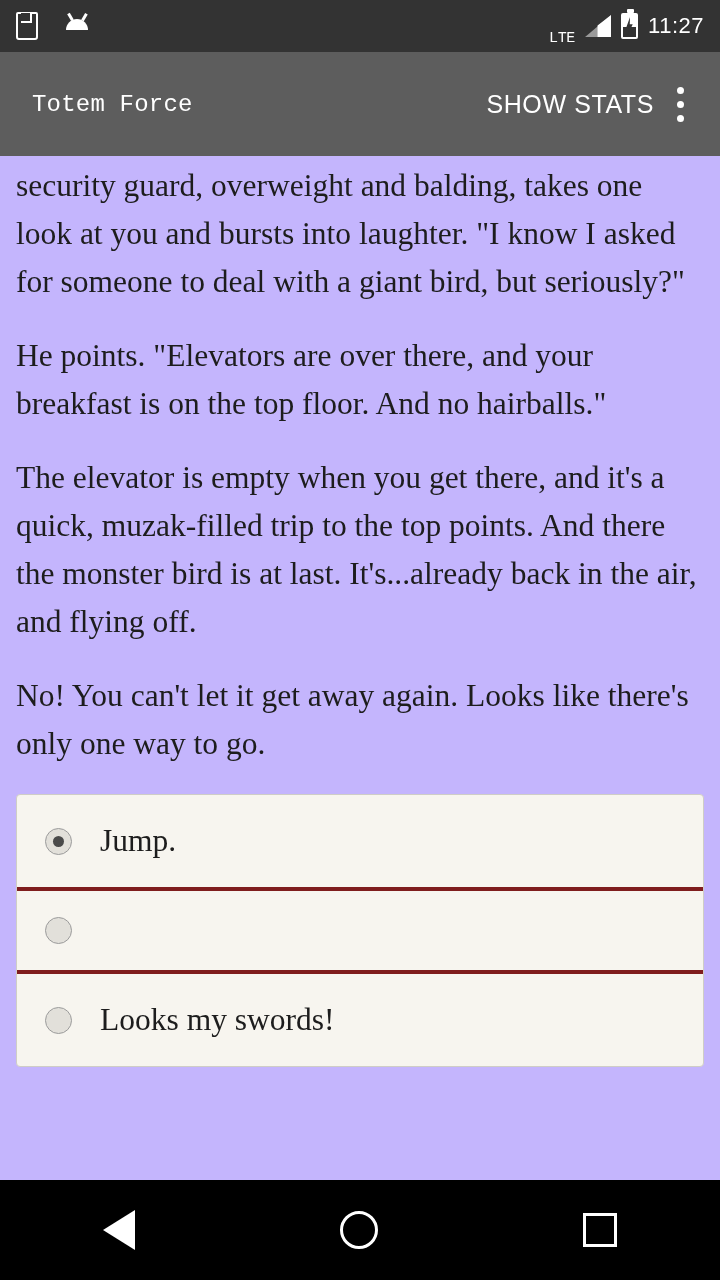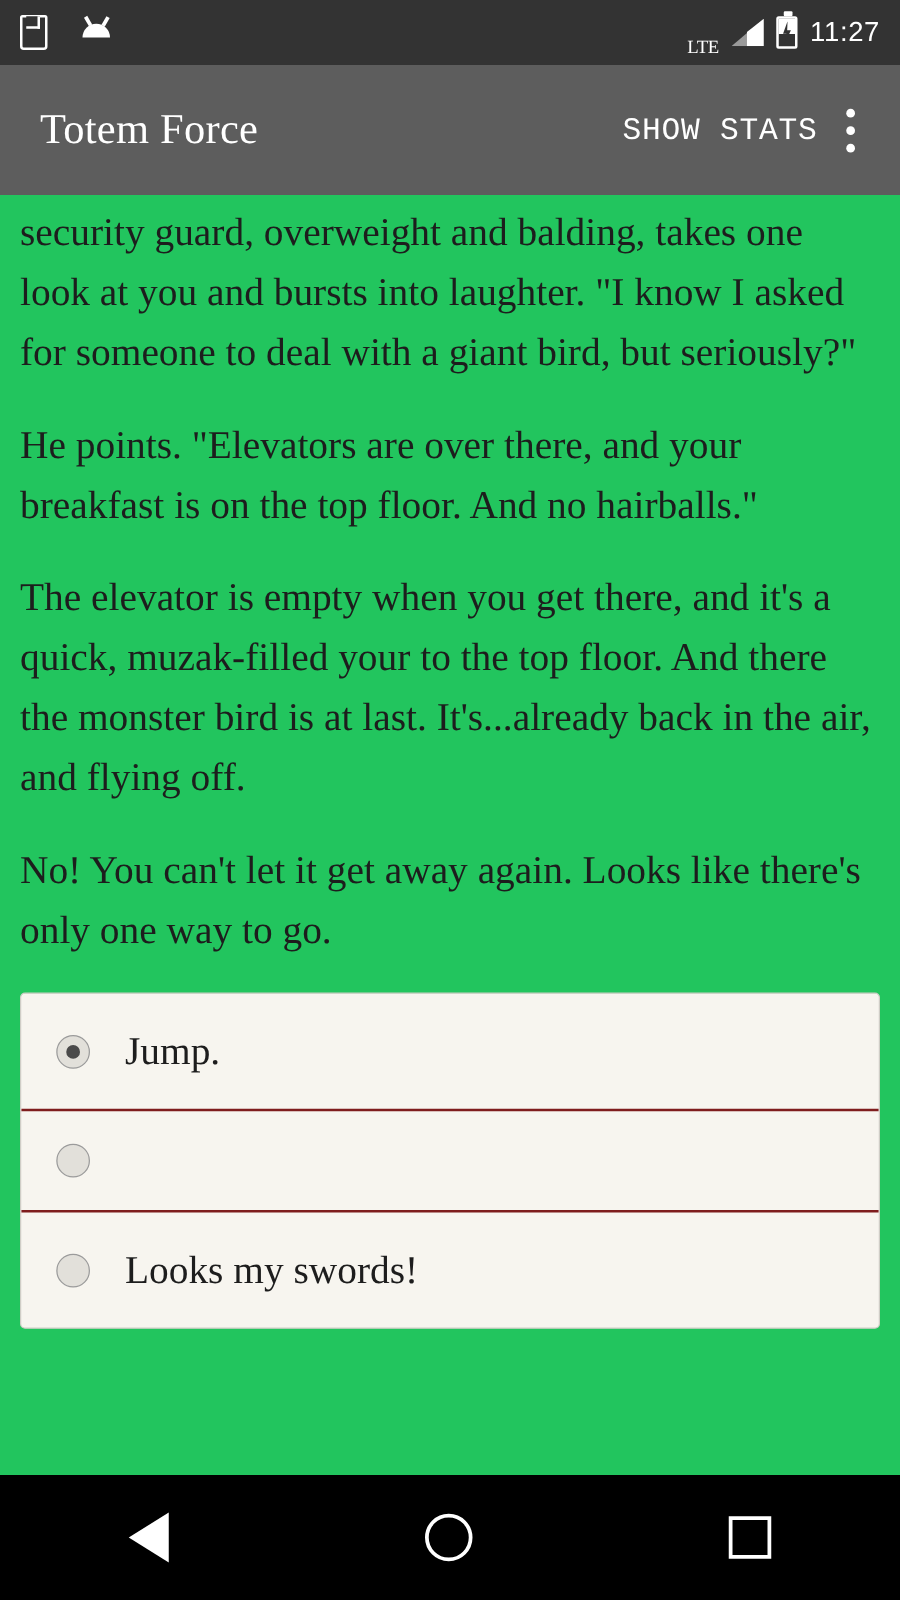--- a/index.html
+++ b/index.html
@@ -36,21 +36,21 @@
   .android-icon { width:26px; height:26px; position:relative; }
   .android-icon .head {
     position:absolute; left:2px; top:6px; width:22px; height:11px;
     background:#fff; border-radius:11px 11px 0 0;
   }
   .android-icon .ant-l, .android-icon .ant-r {
     position:absolute; top:0px; width:2.5px; height:8px; background:#fff;
   }
   .android-icon .ant-l { left:5px; transform:rotate(-30deg); }
   .android-icon .ant-r { right:5px; transform:rotate(30deg); }
-  .lte-label { font-family:Liberation Serif, serif; font-size:15px; letter-spacing:-.3px;margin-top:24px; }
+  .lte-label { font-family:Liberation Mono, monospace; font-size:15px; letter-spacing:-.3px;margin-top:24px; }
   .signal {
     width:26px; height:22px; position:relative;
   }
   .signal .bg {
     position:absolute; inset:0;
     background:#9a9a9a;
     clip-path:polygon(100% 0, 100% 100%, 0 100%);
   }
   .signal .fg {
     position:absolute; inset:0;
@@ -80,39 +80,39 @@
   
   .appbar {
     height:104px;
     background:#5d5d5d;
     display:flex;
     align-items:center;
     padding:0 24px 0 32px;
     color:#ffffff;
   }
   .app-title {
-    font-family:Liberation Serif, serif;
-    font-size:34px;
+    font-family:Liberation Mono, monospace;
+    font-size:24px;
     letter-spacing:.2px;
   }
   .appbar-actions { margin-left:auto; display:flex; align-items:center; gap:26px; }
   .show-stats {
-    font-family:Liberation Mono, monospace;
+    font-family:Liberation Sans, sans-serif;
     font-size:25px;
     letter-spacing:.6px;
     font-weight:500;
   }
   .overflow { width:8px; display:flex; flex-direction:column; gap:7px; align-items:center; padding-right:16px;}
   .overflow span { width:7px; height:7px; border-radius:50%; background:#fff; display:block; }
 
   
   .content {
     position:absolute;
     top:156px; left:0; right:0; bottom:100px;
-    background:#22c55e;
+    background:#c4b5fd;
     overflow:hidden;
     padding:0 16px;
   }
   .story p {
     font-size:31.5px;
     line-height:48px;
     color:#1d1d1d;
     margin-bottom:26px;
   }
   .story p:first-child { margin-top:6px; }
@@ -122,21 +122,21 @@
     border:1px solid #cfcdc6;
     border-radius:4px;
     background:#f7f5ef;
     overflow:hidden;
   }
   .choice {
     display:flex;
     align-items:center;
     gap:28px;
     padding:26px 28px;
-    border-bottom:2px solid #7f1d1d;
+    border-bottom:4px solid #7f1d1d;
   }
   .choice:last-child { border-bottom:none; }
   .radio {
     width:27px; height:27px;
     border-radius:50%;
     border:1.5px solid #9b9b9b;
     background:#e2e0da;
     flex:0 0 auto;
     position:relative;
   }
@@ -211,21 +211,21 @@
         <span></span>
         <span></span>
     </div>
   </div>
 </div>
 
 <div class="content">
   <div class="story">
     <p>security guard, overweight and balding, takes one look at you and bursts into laughter. "I know I asked for someone to deal with a giant bird, but seriously?"</p>
     <p>He points. "Elevators are over there, and your breakfast is on the top floor. And no hairballs."</p>
-    <p>The elevator is empty when you get there, and it's a quick, muzak-filled your to the top floor. And there the monster bird is at last. It's...already back in the air, and flying off.</p>
+    <p>The elevator is empty when you get there, and it's a quick, muzak-filled trip to the top points. And there the monster bird is at last. It's...already back in the air, and flying off.</p>
     <p>No! You can't let it get away again. Looks like there's only one way to go.</p>
   </div>
 
   <div class="choices">
     <div class="choice">
       <span class="radio selected"></span>
       <span class="choice-label">Jump.</span>
     </div>
     <div class="choice">
       <span class="radio"></span>

